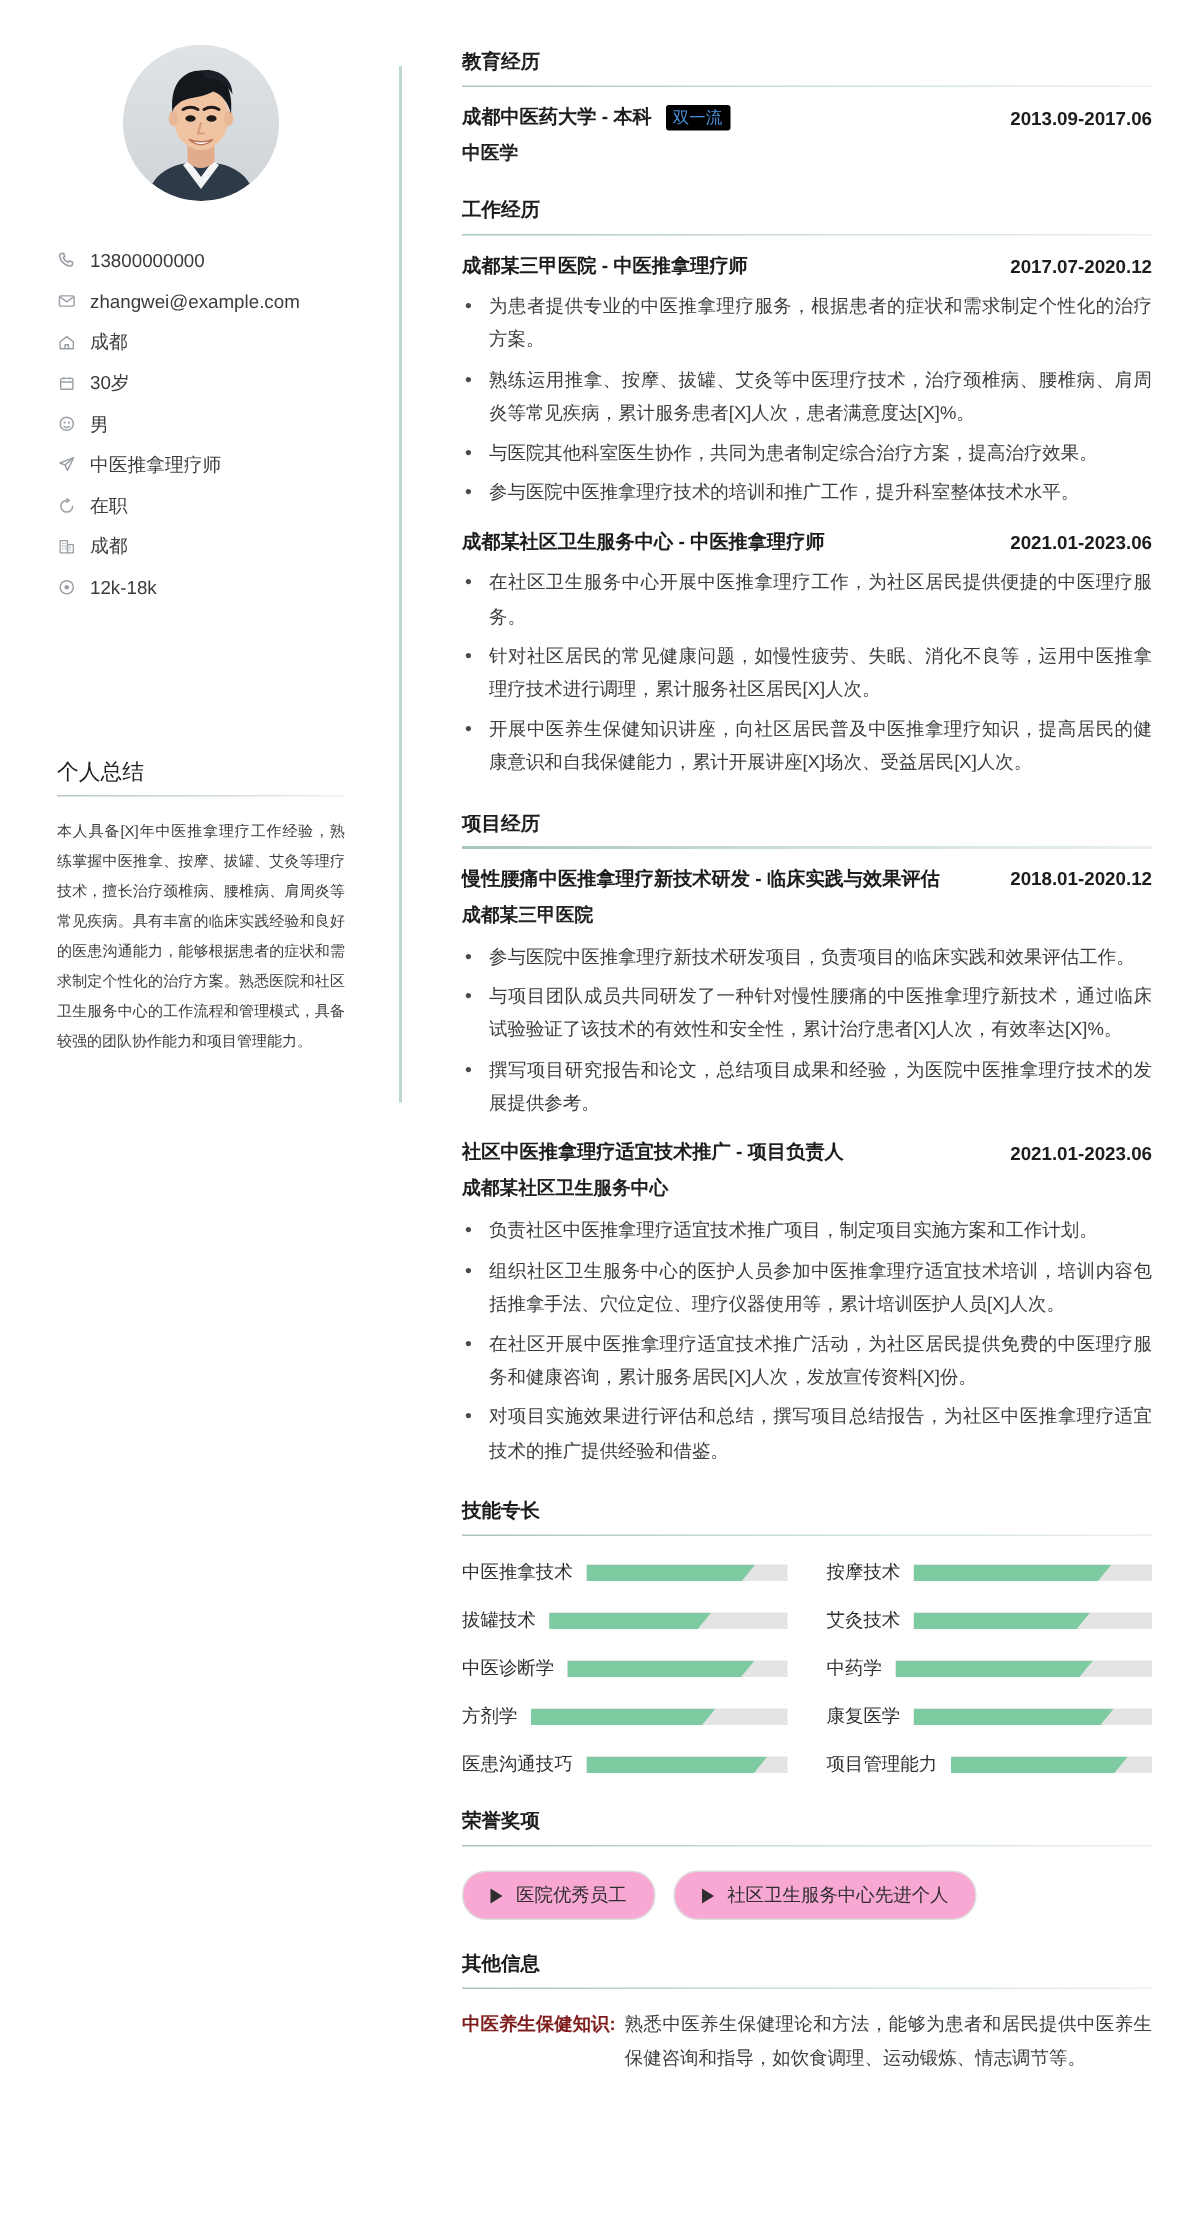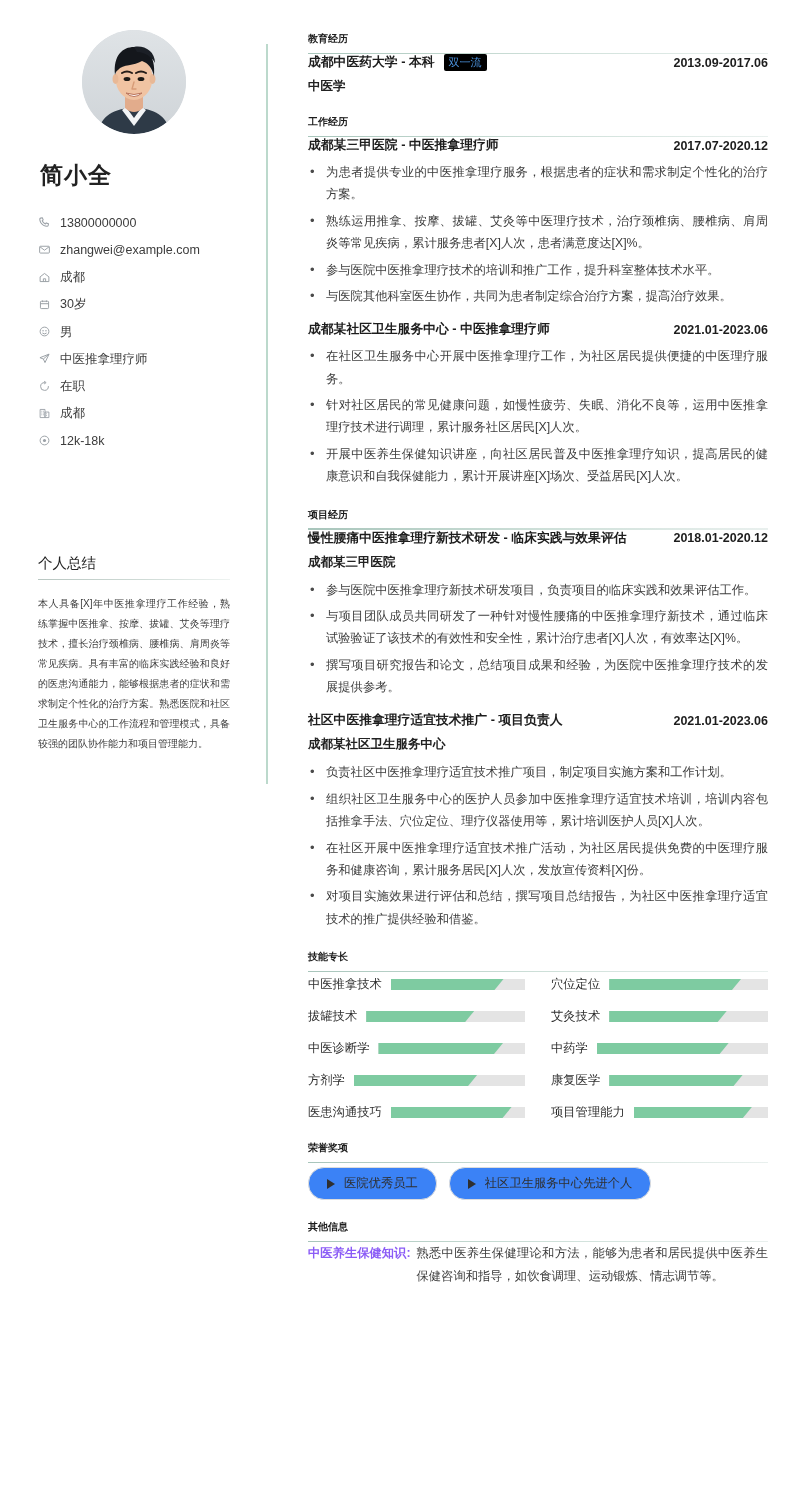--- a/index.html
+++ b/index.html
@@ -100,24 +100,25 @@
   }
 
   
   .main {
     flex: 1 1 auto;
     padding: 32px 26px 30px 40px;
     min-width: 0;
   }
   .section { margin-bottom: 20px; }
   .sec-heading {
-    font-size: 10px;
+    font-size: 13px;
     font-weight: bold;
     color: #1d1d1d;
     padding-bottom: 8px;
+    margin-bottom: 12px;
     position: relative;
   }
   .sec-heading::after{
     content:"";
     position:absolute;
     left:0; right:0; bottom:0;
     height:1.5px;
     background: linear-gradient(to right, #a8c5bb 0%, #cddfd8 50%, #e9f0ee 100%);
   }
 
@@ -230,42 +231,42 @@
   }
   .honor-pill {
     display:inline-flex;
     align-items:center;
     gap: 9px;
     border: 1px solid #dcdcdc;
     border-radius: 16px;
     padding: 7px 18px;
     font-size: 12.3px;
     color: #2f2f2f;
-    background:#3b82f6;
+    background:#f9a8d4;
     white-space: nowrap;
   }
   .tri {
     width:0; height:0;
     border-top: 5px solid transparent;
     border-bottom: 5px solid transparent;
     border-left: 8px solid #2f2f2f;
     flex: 0 0 auto;
   }
 
   
   .other-row {
     display:flex;
     gap: 6px;
     align-items: flex-start;
     font-size: 12.3px;
     line-height: 1.9;
   }
   .other-label {
     font-weight: bold;
-    color:#8b5cf6;
+    color:#7f1d1d;
     white-space: nowrap;
     flex: 0 0 auto;
   }
   .other-value {
     color:#3c3c3c;
     text-align: justify;
   }
 </style>
 </head>
 <body>
@@ -309,21 +310,20 @@
             <ellipse cx="59" cy="49" rx="3.4" ry="2.1" fill="#1d1a17"></ellipse>
 
             <path d="M52 52 l-2 7 h4" stroke="#d79c78" stroke-width="1.4" fill="none" stroke-linecap="round" stroke-linejoin="round"></path>
 
             <path d="M44 63 q8 7 16 0 q-8 3 -16 0 Z" fill="#ffffff" stroke="#b9745c" stroke-width="1"></path>
           </g>
         </svg>
       </div>
     </div>
 
-    <div class="name">简小全</div>
 
     <ul class="contact-list">
 
       <li class="contact-item">
         <span class="ico">
           <svg viewBox="0 0 16 16" fill="none" stroke="currentColor" stroke-width="1.3" stroke-linecap="round" stroke-linejoin="round">
             <path d="M3.2 2.6 L5.3 2.2 L6.4 4.8 L5.1 5.9 q1.2 2.6 4 3.9 L10.2 8.5 L12.9 9.6 L12.5 11.7 q-0.2 1 -1.4 1 Q6.5 12.7 3.3 8 Q2.2 5.3 2.2 4 Q2.2 2.8 3.2 2.6 Z"></path>
           </svg>
         </span>
         <span class="txt">13800000000</span>
@@ -443,22 +443,22 @@
       <div class="entry">
         <div class="entry-head">
           <div class="entry-title">
             <span>成都某三甲医院 - 中医推拿理疗师</span>
           </div>
           <div class="entry-date">2017.07-2020.12</div>
         </div>
         <ul class="bullets">
           <li>为患者提供专业的中医推拿理疗服务，根据患者的症状和需求制定个性化的治疗方案。</li>
           <li>熟练运用推拿、按摩、拔罐、艾灸等中医理疗技术，治疗颈椎病、腰椎病、肩周炎等常见疾病，累计服务患者[X]人次，患者满意度达[X]%。</li>
+          <li>与医院其他科室医生协作，共同为患者制定综合治疗方案，提高治疗效果。</li>
           <li>参与医院中医推拿理疗技术的培训和推广工作，提升科室整体技术水平。</li>
-          <li>与医院其他科室医生协作，共同为患者制定综合治疗方案，提高治疗效果。</li>
         </ul>
       </div>
 
       <div class="entry">
         <div class="entry-head">
           <div class="entry-title">
             <span>成都某社区卫生服务中心 - 中医推拿理疗师</span>
           </div>
           <div class="entry-date">2021.01-2023.06</div>
         </div>
@@ -508,21 +508,21 @@
     <section class="section">
       <div class="sec-heading">技能专长</div>
       <div class="skills-grid">
         <div class="skill">
           <span class="skill-label">中医推拿技术</span>
           <span class="skill-track" style="background: rgb(228, 228, 228);">
               <span class="skill-fill" style="width: 84%; background: rgb(126, 203, 161);"></span>
             </span>
         </div>
         <div class="skill">
-          <span class="skill-label">穴位定位</span>
+          <span class="skill-label">按摩技术</span>
           <span class="skill-track" style="background: rgb(228, 228, 228);">
               <span class="skill-fill" style="width: 83%; background: rgb(126, 203, 161);"></span>
             </span>
         </div>
         <div class="skill">
           <span class="skill-label">拔罐技术</span>
           <span class="skill-track" style="background: rgb(228, 228, 228);">
               <span class="skill-fill" style="width: 68%; background: rgb(126, 203, 161);"></span>
             </span>
         </div>

